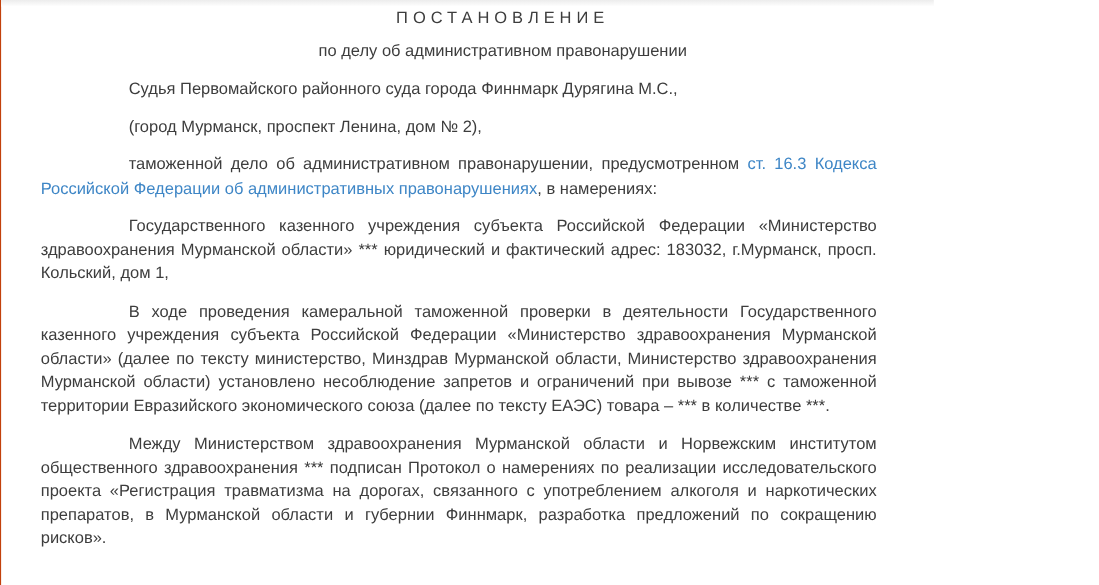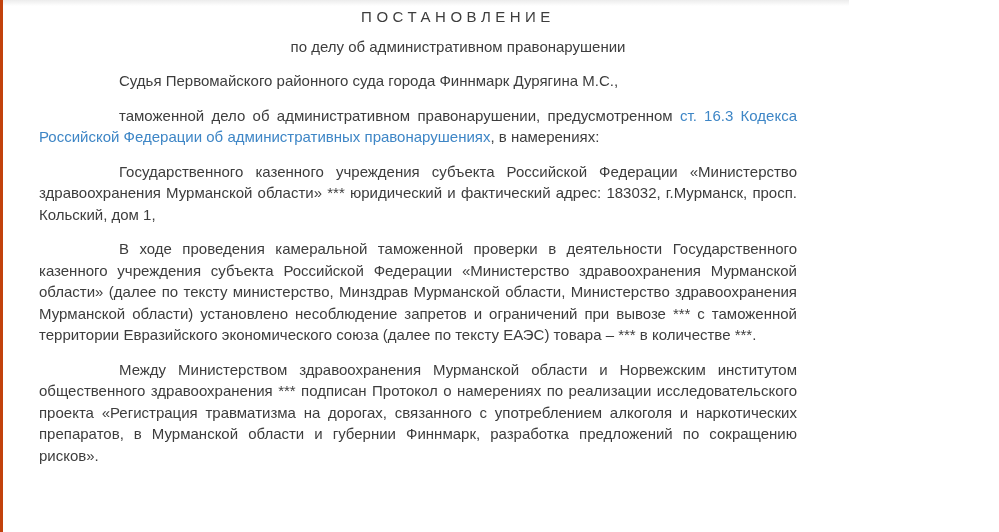--- a/index.html
+++ b/index.html
@@ -6,21 +6,21 @@
     margin: 0;
     padding: 0;
     background: #ffffff;
   }
   .page {
     position: relative;
     width: 849px;
     height: 532px;
     box-sizing: border-box;
     background: #ffffff;
-    border-left: 3px solid #c2410c;
+    border-left: 1px solid #c2410c;
     padding: 6px 52px 0 36px;
     overflow: hidden;
     font-family: "Liberation Sans", "DejaVu Sans", sans-serif;
     font-size: 15px;
     line-height: 21.5px;
     color: #3d3d3d;
   }
   .page::before {
     content: "";
     position: absolute;
@@ -58,20 +58,21 @@
 
 <div class="page">
 
   <p class="para center spread title-para">ПОСТАНОВЛЕНИЕ</p>
 
   <p class="para center">по делу об административном правонарушении</p>
 
 
   <p class="para">Судья Первомайского районного суда города Финнмарк Дурягина М.С.,</p>
 
+  <p class="para">(город Мурманск, проспект Ленина, дом № 2),</p>
 
   <p class="para"><span>таможенной дело об административном правонарушении, предусмотренном </span><a class="law-link">ст. 16.3 Кодекса Российской Федерации об административных правонарушениях</a><span>, в намерениях:</span></p>
 
   <p class="para">Государственного казенного учреждения субъекта Российской Федерации «Министерство здравоохранения Мурманской области» *** юридический и фактический адрес: 183032, г.Мурманск, просп. Кольский, дом 1,</p>
 
 
   <p class="para">В ходе проведения камеральной таможенной проверки в деятельности Государственного казенного учреждения субъекта Российской Федерации «Министерство здравоохранения Мурманской области» (далее по тексту министерство, Минздрав Мурманской области, Министерство здравоохранения Мурманской области) установлено несоблюдение запретов и ограничений при вывозе *** с таможенной территории Евразийского экономического союза (далее по тексту ЕАЭС) товара – *** в количестве ***.</p>
 
   <p class="para">Между Министерством здравоохранения Мурманской области и Норвежским институтом общественного здравоохранения *** подписан Протокол о намерениях по реализации исследовательского проекта «Регистрация травматизма на дорогах, связанного с употреблением алкоголя и наркотических препаратов, в Мурманской области и губернии Финнмарк, разработка предложений по сокращению рисков».</p>
 

